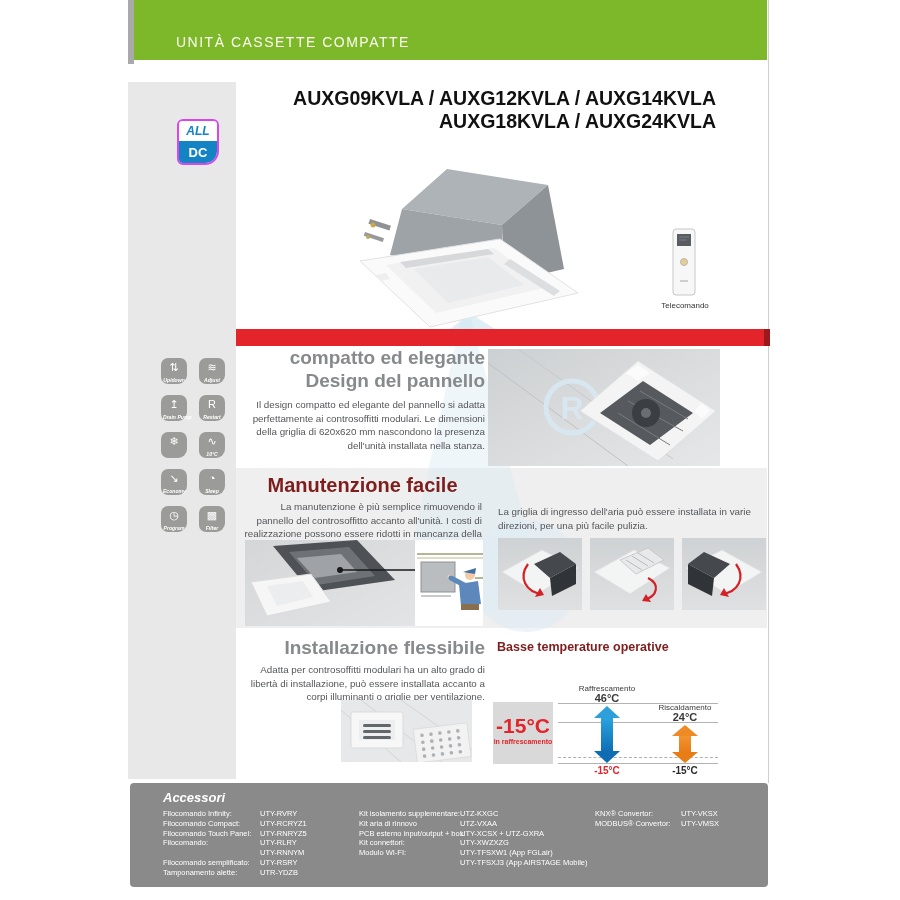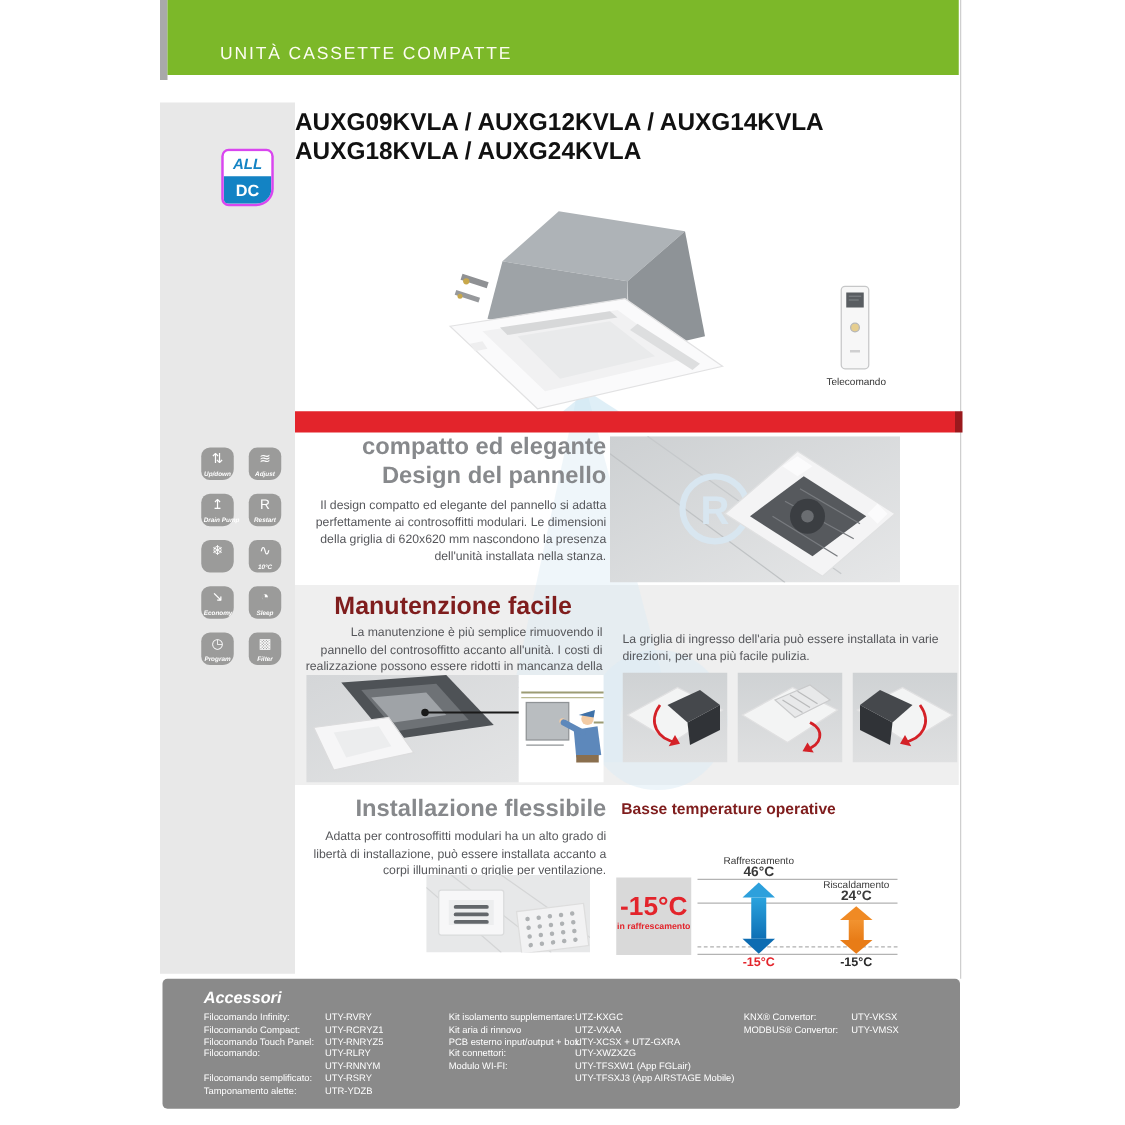--- a/index.html
+++ b/index.html
@@ -14,21 +14,21 @@
   .green-bar span { position:absolute; left:42px; top:34px; font-size:14px; letter-spacing:1.5px; color:#fdfdf2; }
   .right-hairline { left:768px; top:0; width:1px; height:783px; background:#cfcfcf; z-index:1; }
 
   
   .sidebar { left:128px; top:82px; width:108px; height:697px; background:#e8e8e8; z-index:0; }
 
   .alldc { left:177px; top:119px; width:42px; height:46px; border:2px solid #d946ef; border-radius:6px 6px 14px 6px; overflow:hidden; background:#fff; z-index:2; }
   .alldc .top { height:20px; display:flex; align-items:center; justify-content:center; font-weight:bold; font-style:italic; font-size:12px; color:#1383c4; background:#fff; }
   .alldc .bot { height:22px; display:flex; align-items:center; justify-content:center; font-weight:bold; font-size:13px; color:#fff; background:#1383c4; }
 
-  .title { left:236px; top:87px; width:480px; text-align:left; font-weight:bold; font-size:19.5px; line-height:23px; color:#111; z-index:2; }
+  .title { left:236px; top:87px; width:480px; text-align:right; font-weight:bold; font-size:19.5px; line-height:23px; color:#111; z-index:2; }
 
   .remote-wrap { left:672px; top:228px; z-index:2; }
   .remote-label { left:645px; top:301px; width:80px; text-align:center; font-size:8px; color:#333; z-index:2; }
 
   
   .red-banner { left:236px; top:329px; width:528px; height:17px; background:#e3242b; z-index:2; }
   .red-banner span { position:absolute; left:10px; top:18px; color:#fff; font-weight:bold; font-style:italic; font-size:11px;margin-left:40px; }
   .red-end { left:764px; top:329px; width:6px; height:17px; background:#9a191d; z-index:2; }
 
   

